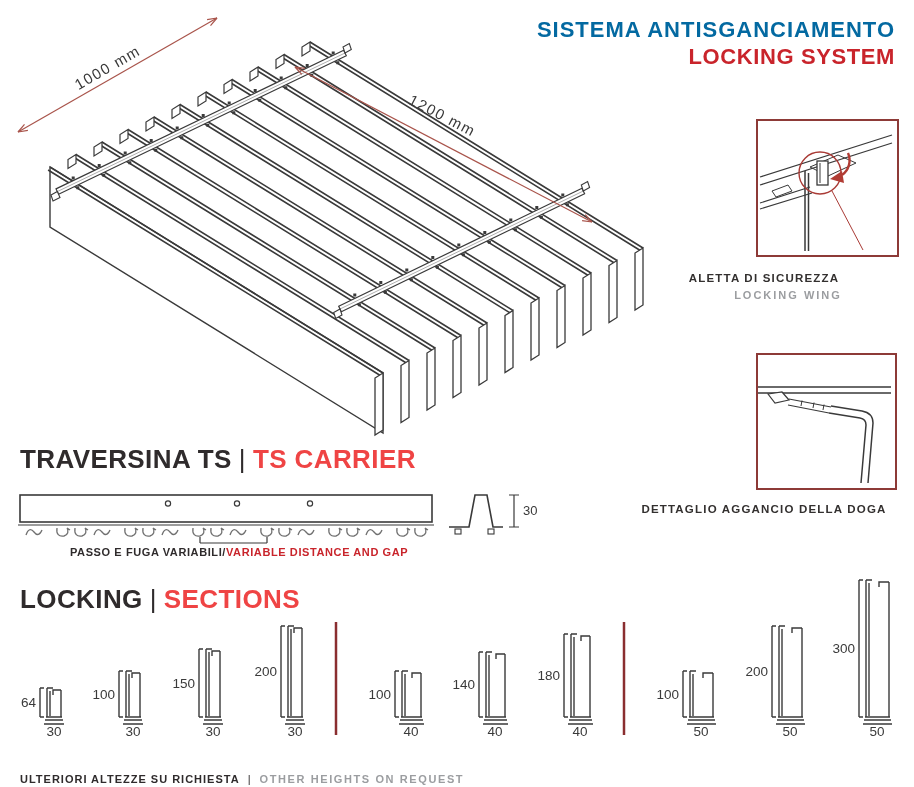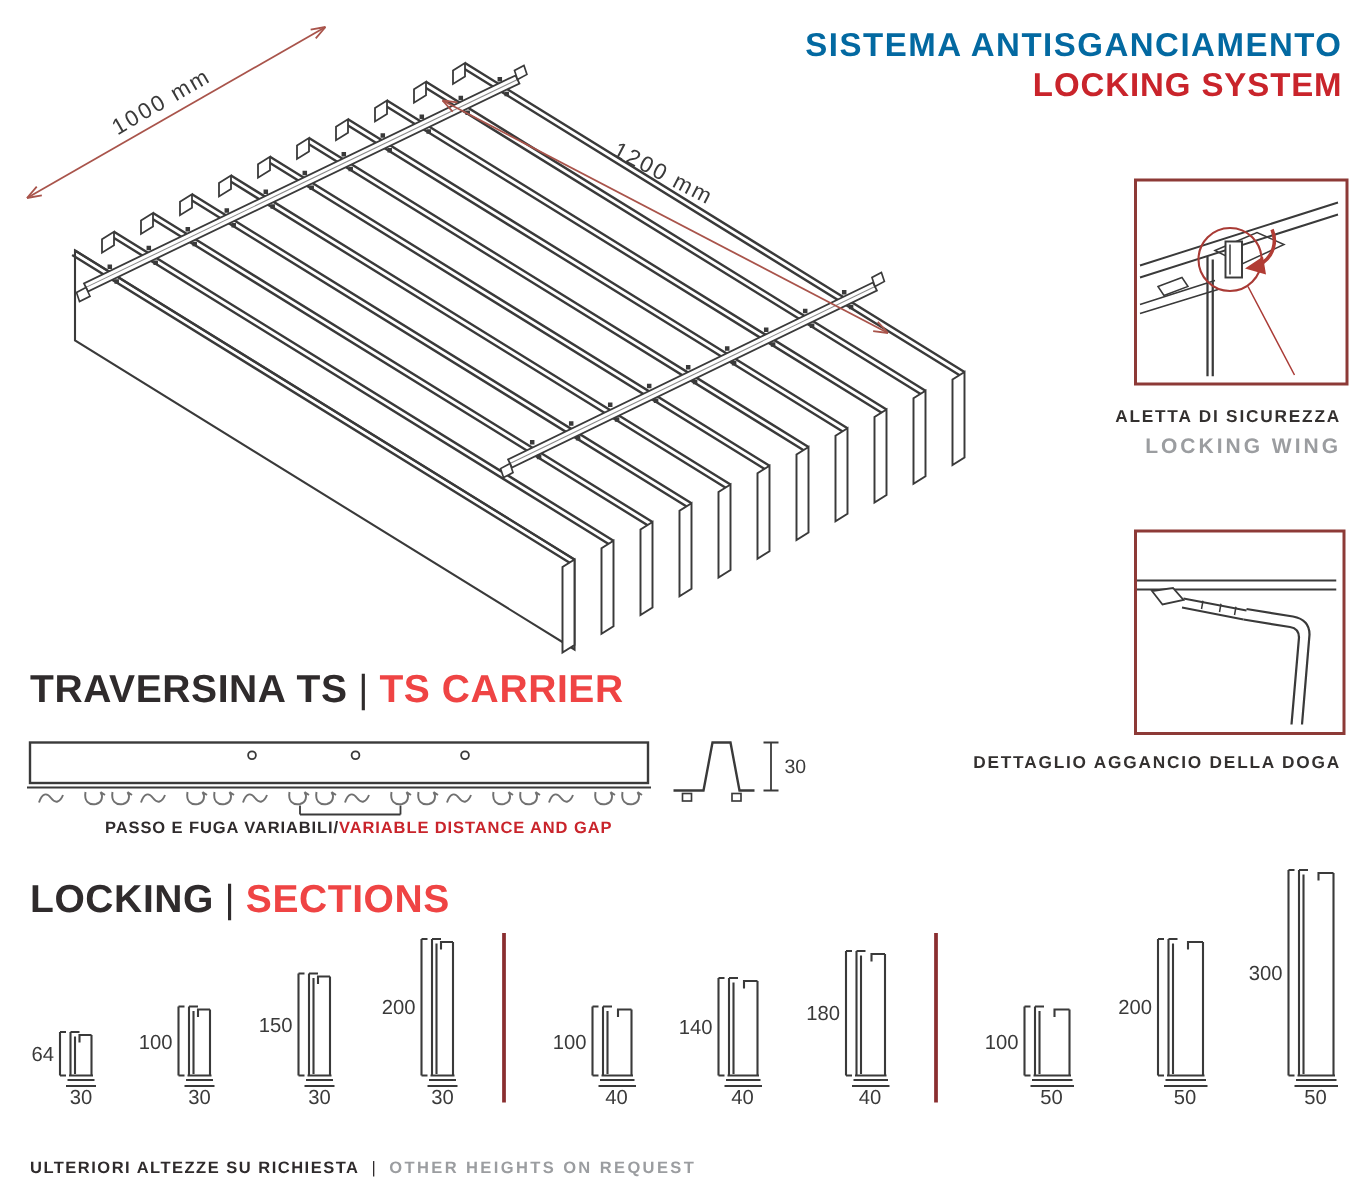--- a/index.html
+++ b/index.html
@@ -11,23 +11,23 @@
   
   .hdr{right:19px;top:16px;text-align:right;line-height:27px;}
   .hdr .t1{font-size:22px;font-weight:bold;letter-spacing:1px;color:#0369a1;}
   .hdr .t2{font-size:22px;font-weight:bold;letter-spacing:0.6px;color:#c9242b;}
   
   .h2{font-size:26px;font-weight:bold;letter-spacing:0.4px;color:#2f2b2c;white-space:nowrap;}
   .h2 .sep{font-weight:400;padding:0 7px;color:#2f2b2c;}
   .h2 .en{color:#ef4444;}
   
   .detail-box{border:2px solid #8d3a37;background:#fff;}
-  .detail-cap{text-align:right;width:260px;}
+  .detail-cap{text-align:center;width:260px;}
   .cap-it{font-size:11.5px;font-weight:bold;letter-spacing:1.2px;color:#33302f;white-space:nowrap;}
-  .cap-en{font-size:14px;font-weight:600;letter-spacing:2px;color:#9b9da0;white-space:nowrap;margin-top:5px;margin-left:48px;}
+  .cap-en{font-size:11px;font-weight:600;letter-spacing:2px;color:#9b9da0;white-space:nowrap;margin-top:5px;margin-left:48px;}
   
   .carrier-cap{font-size:11px;font-weight:bold;letter-spacing:0.6px;white-space:nowrap;}
   .carrier-cap .red{color:#c9242b;}
   
   .footer{left:20px;top:757px;font-size:11px;font-weight:bold;letter-spacing:1px;white-space:nowrap;margin-top:16px;}
   .footer .sep{font-weight:400;margin:0 8px;}
   .footer .en{color:#9b9da0;font-weight:600;letter-spacing:1.6px;}
   svg{display:block;}
   svg text{font-family:"Liberation Sans",sans-serif;fill:#3a3a3a;}
   .ln{stroke:#3a3a3a;fill:none;}

